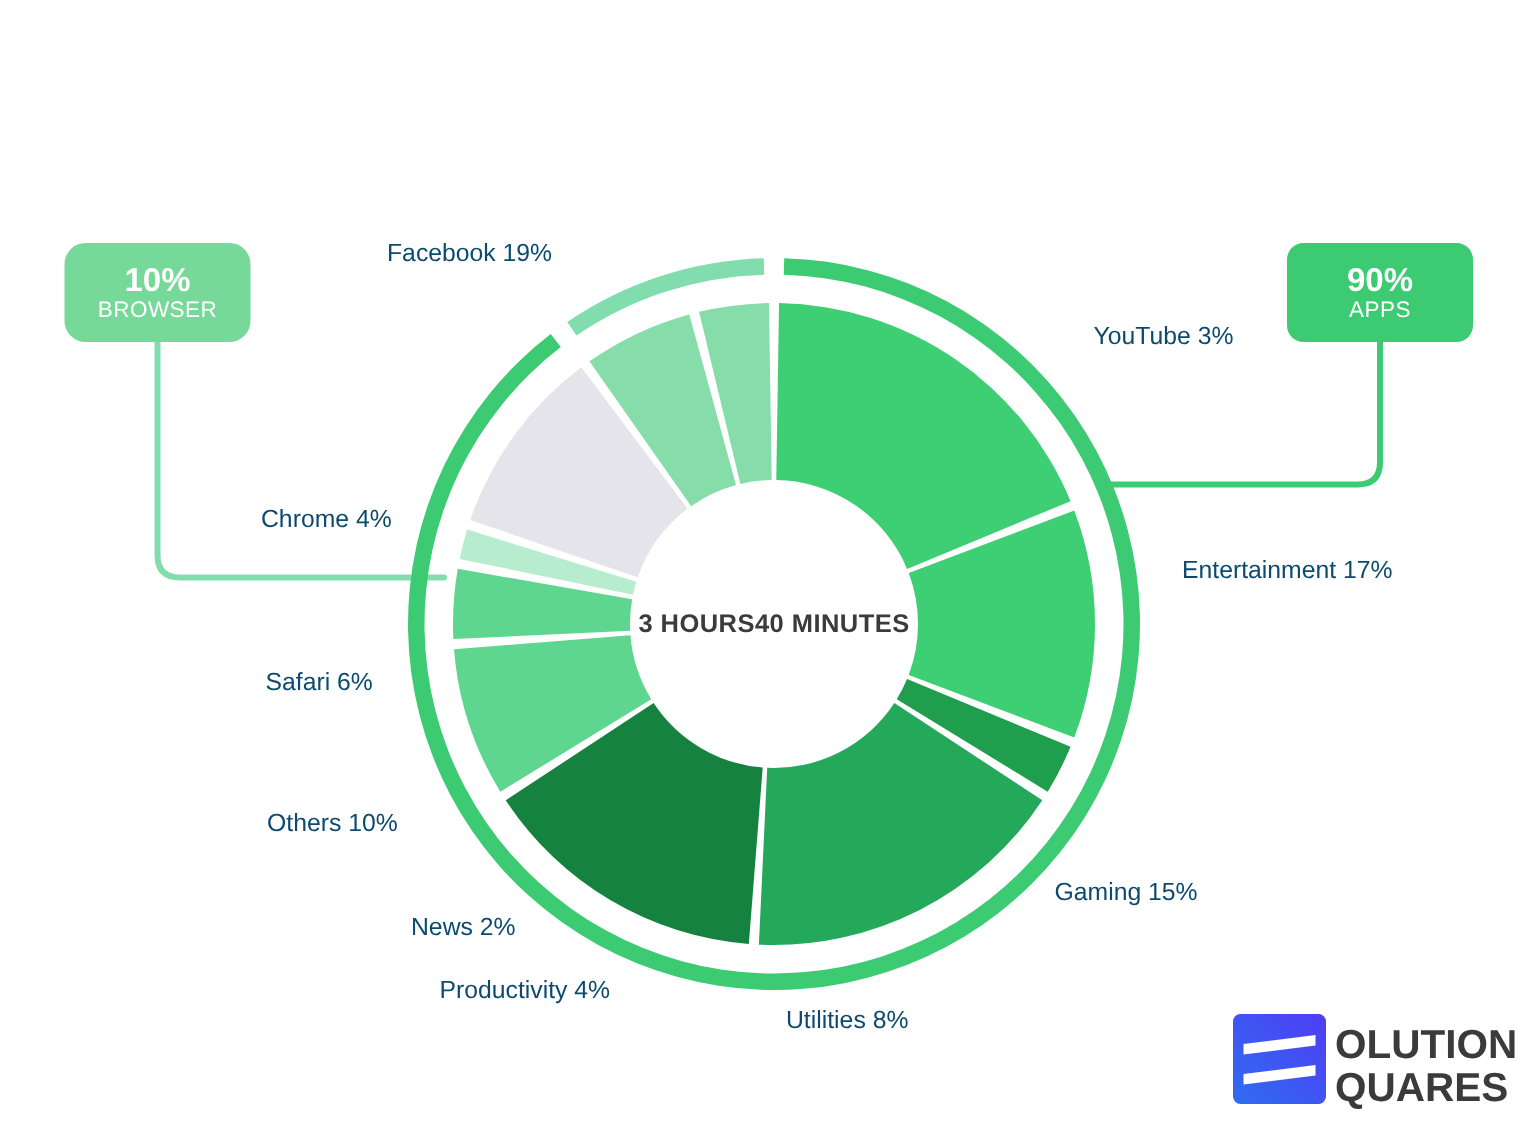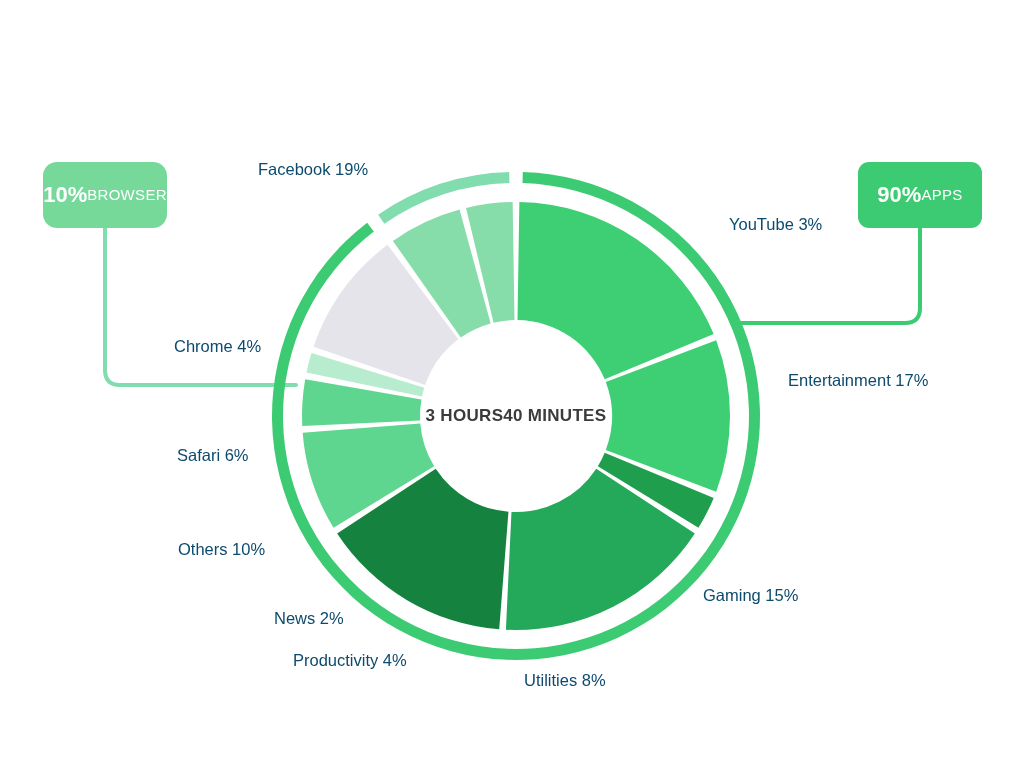--- a/index.html
+++ b/index.html
@@ -14,21 +14,21 @@
   .title{
     position:absolute;left:0;top:62px;width:1024px;
     text-align:center;
     font-size:30px;font-weight:bold;color:#3b3b3b;
     letter-spacing:-0.2px;
   }
 
   
   .badge{
     position:absolute;width:124px;height:66px;border-radius:14px;
-    display:flex;flex-direction:row;align-items:center;justify-content:center;
+    display:flex;flex-direction:column;align-items:center;justify-content:center;
     color:#ffffff;line-height:1.08;
   }
   .badge .pct{font-size:22px;font-weight:bold;}
   .badge .nm{font-size:15px;font-weight:normal;letter-spacing:0.3px;}
   #badge-browser{left:43px;top:162px;background:#76d99a;}
   #badge-apps{left:858px;top:162px;background:#3ccb72;border-radius:11px;}
 
   
   .lbl{
     position:absolute;font-size:16.5px;color:#0c4a6e;white-space:nowrap;
@@ -98,14 +98,31 @@
   <div class="lbl" style="left:697px;top:215px;margin-left:32px;">YouTube 3%</div>
   <div class="lbl" style="left:767px;top:371px;margin-left:21px;">Entertainment 17%</div>
   <div class="lbl" style="left:703px;top:586px;">Gaming 15%</div>
   <div class="lbl" style="left:524px;top:671px;">Utilities 8%</div>
   <div class="lbl" style="left:293px;top:651px;">Productivity 4%</div>
   <div class="lbl" style="left:274px;top:609px;">News 2%</div>
   <div class="lbl" style="left:178px;top:540px;">Others 10%</div>
   <div class="lbl" style="left:177px;top:446px;">Safari 6%</div>
   <div class="lbl" style="left:174px;top:337px;">Chrome 4%</div>
 
+  <div id="logo">
+    <svg viewBox="0 0 192 66" width="192" height="66">
+      <defs>
+        <linearGradient id="lg" x1="0" y1="1" x2="1" y2="0">
+          <stop offset="0%" stop-color="#2f6df0"></stop>
+          <stop offset="100%" stop-color="#4f3df5"></stop>
+        </linearGradient>
+      </defs>
+      <g>
+        <rect x="0" y="2" width="62" height="60" rx="5" fill="url(#lg)"></rect>
+        <path d="M7 22 L55 16 L55 23 L7 29 Z" fill="#ffffff"></path>
+        <path d="M7 42 L55 36 L55 43 L7 49 Z" fill="#ffffff"></path>
+      </g>
+      <text x="68" y="31" font-family="Liberation Sans, sans-serif" font-size="27" font-weight="bold" fill="#3b3b3b" letter-spacing="0">OLUTION</text>
+      <text x="68" y="60" font-family="Liberation Sans, sans-serif" font-size="27" font-weight="bold" fill="#3b3b3b" letter-spacing="0">QUARES</text>
+    </svg>
+  </div>
 
 </div>
 
 </body></html>

